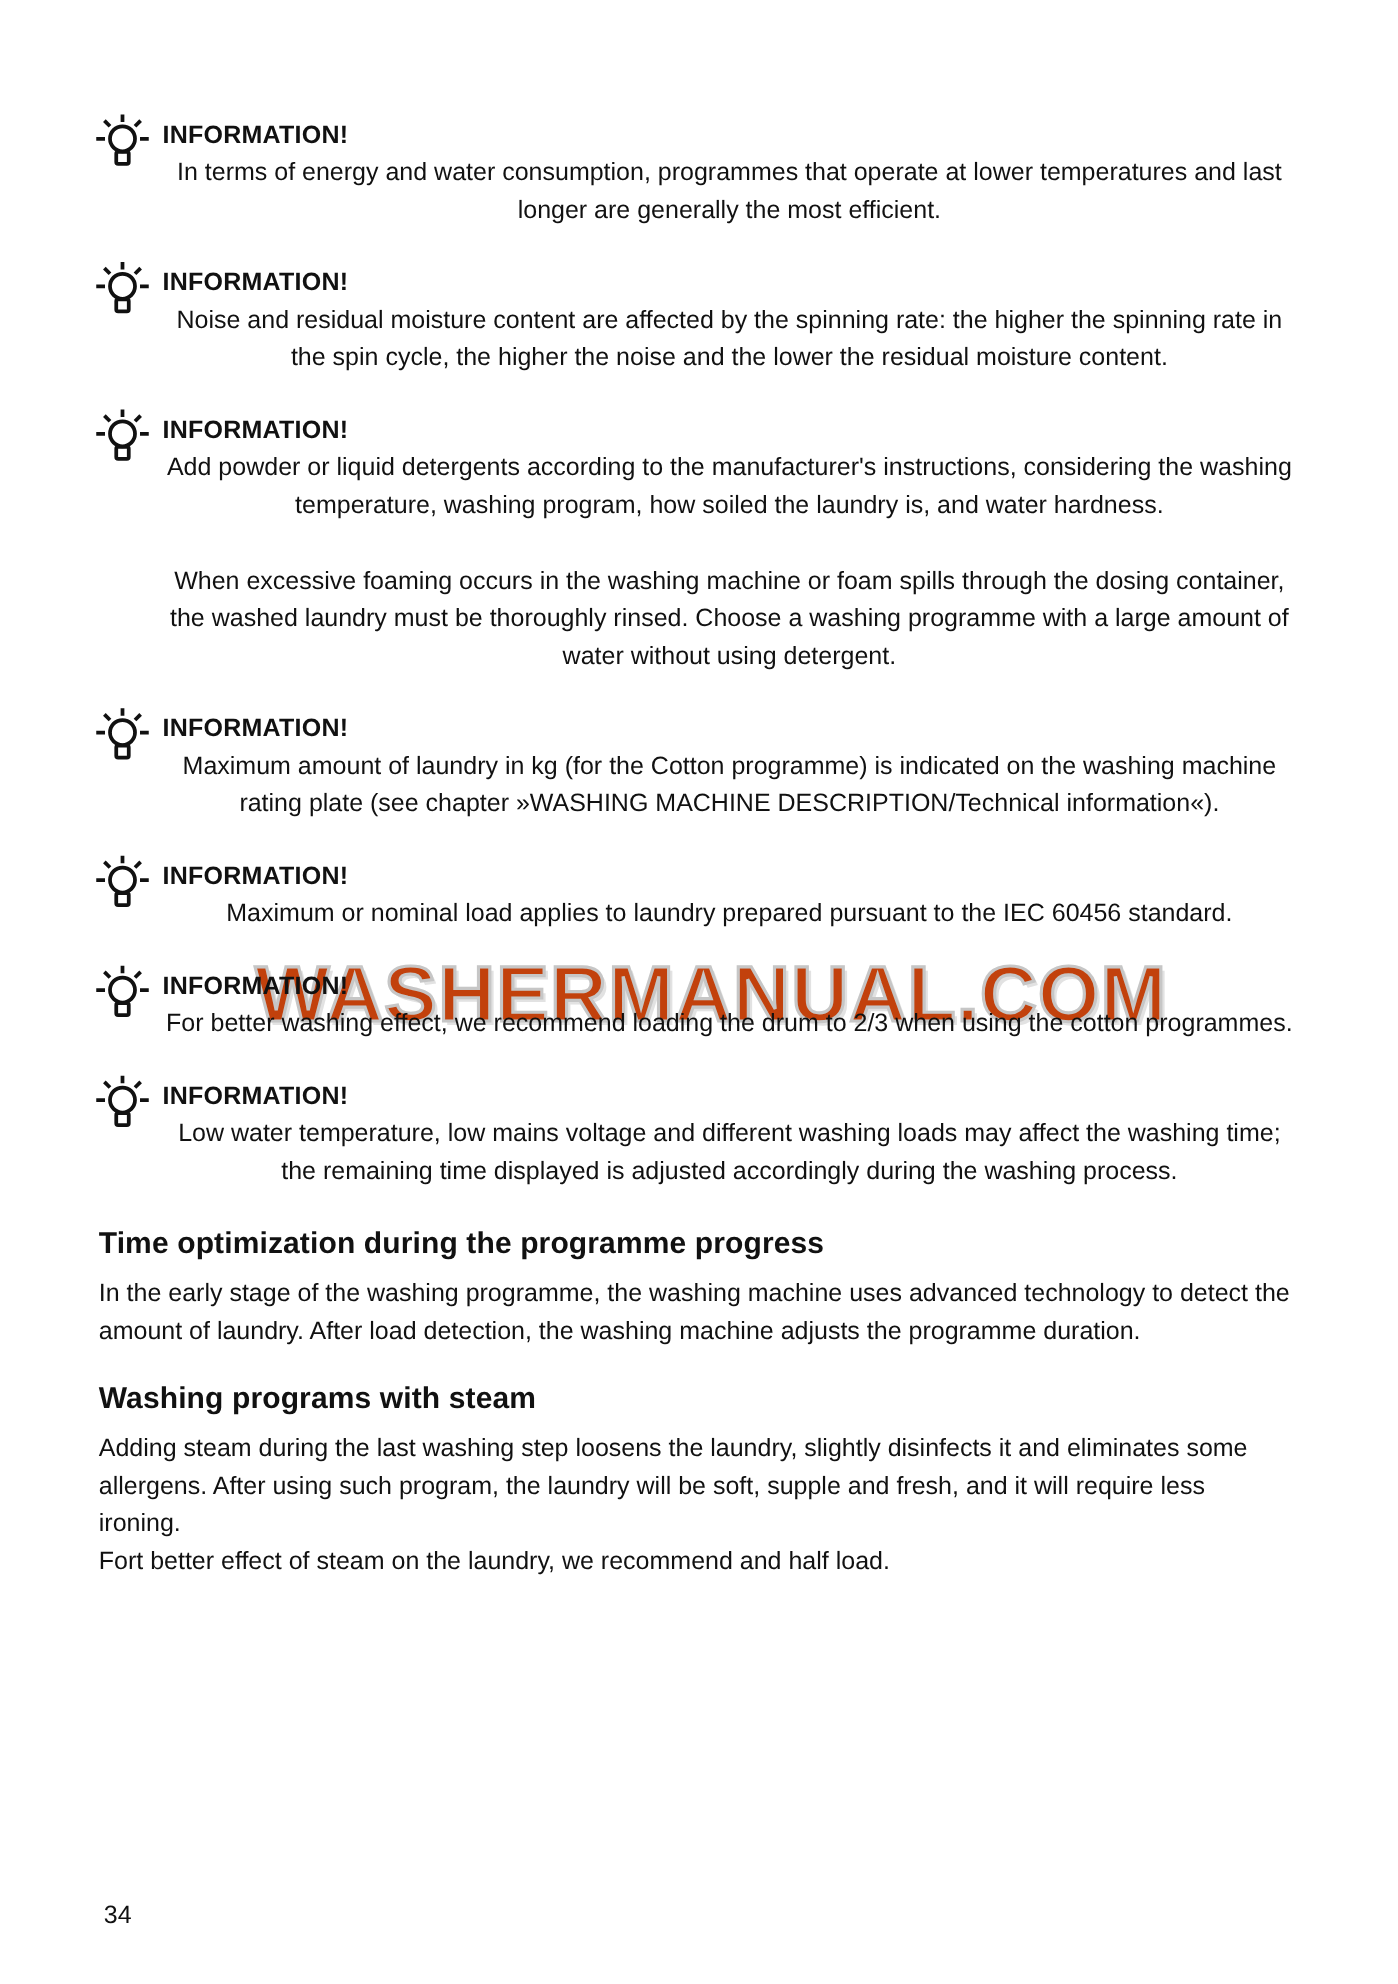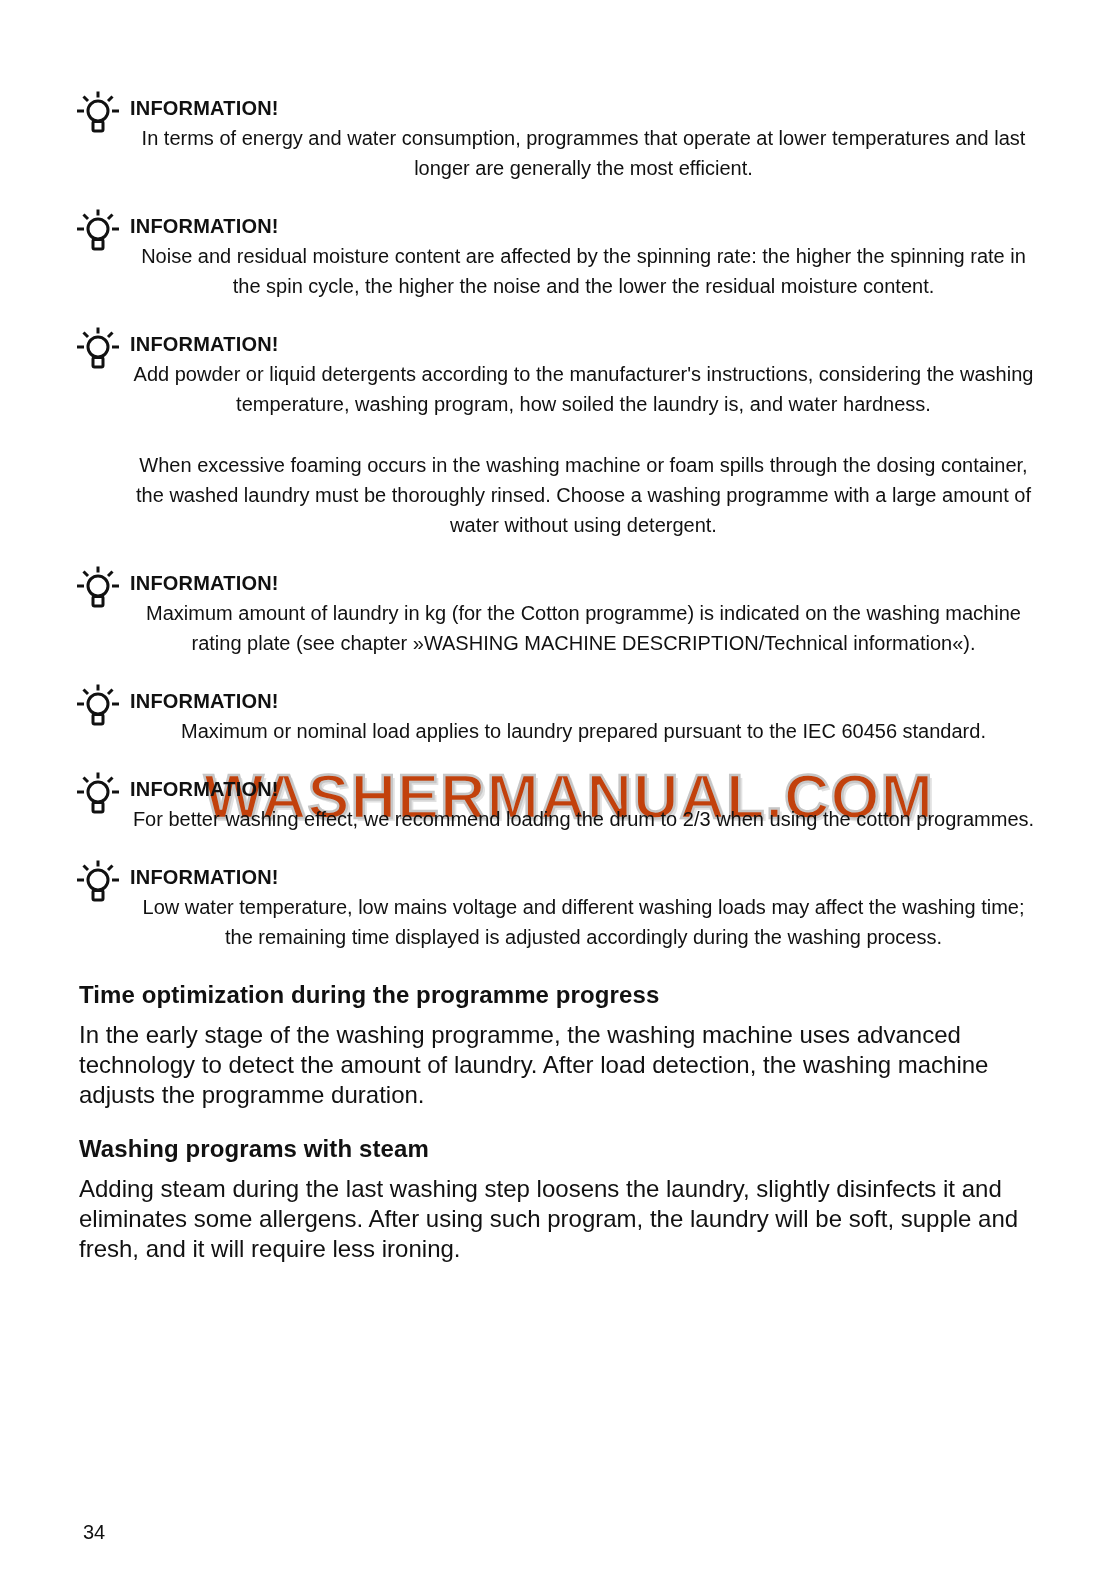--- a/index.html
+++ b/index.html
@@ -57,21 +57,21 @@
   .main-section { margin-left: 4px; width: 953px; }
   .section-heading {
     margin: 24px 0 10px 0;
     font-size: 24px;
     font-weight: bold;
     line-height: 30px;
     letter-spacing: 0.1px;
   }
   .section-text {
     margin: 0;
-    font-size: 24px;
+    font-size: 20px;
     line-height: 30px;
   }
   .page-number {
     position: absolute;
     left: 83px;
     top: 1518px;
     font-size: 20px;
     line-height: 28px;
     z-index: 1;
   }
@@ -213,19 +213,20 @@
     </div>
 
     <div class="main-section">
       <h2 class="section-heading">Time optimization during the programme progress</h2>
       <p class="section-text">In the early stage of the washing programme, the washing machine uses advanced technology to detect the amount of laundry. After load detection, the washing machine adjusts the programme duration.</p>
     </div>
 
     <div class="main-section">
       <h2 class="section-heading">Washing programs with steam</h2>
       <p class="section-text">Adding steam during the last washing step loosens the laundry, slightly disinfects it and eliminates some allergens. After using such program, the laundry will be soft, supple and fresh, and it will require less ironing.</p>
+      <p class="section-text">Fort better effect of steam on the laundry, we recommend and half load.</p>
     </div>
 
   </div>
 
   <div class="page-number">34</div>
 
 </div>
 
 </body></html>

